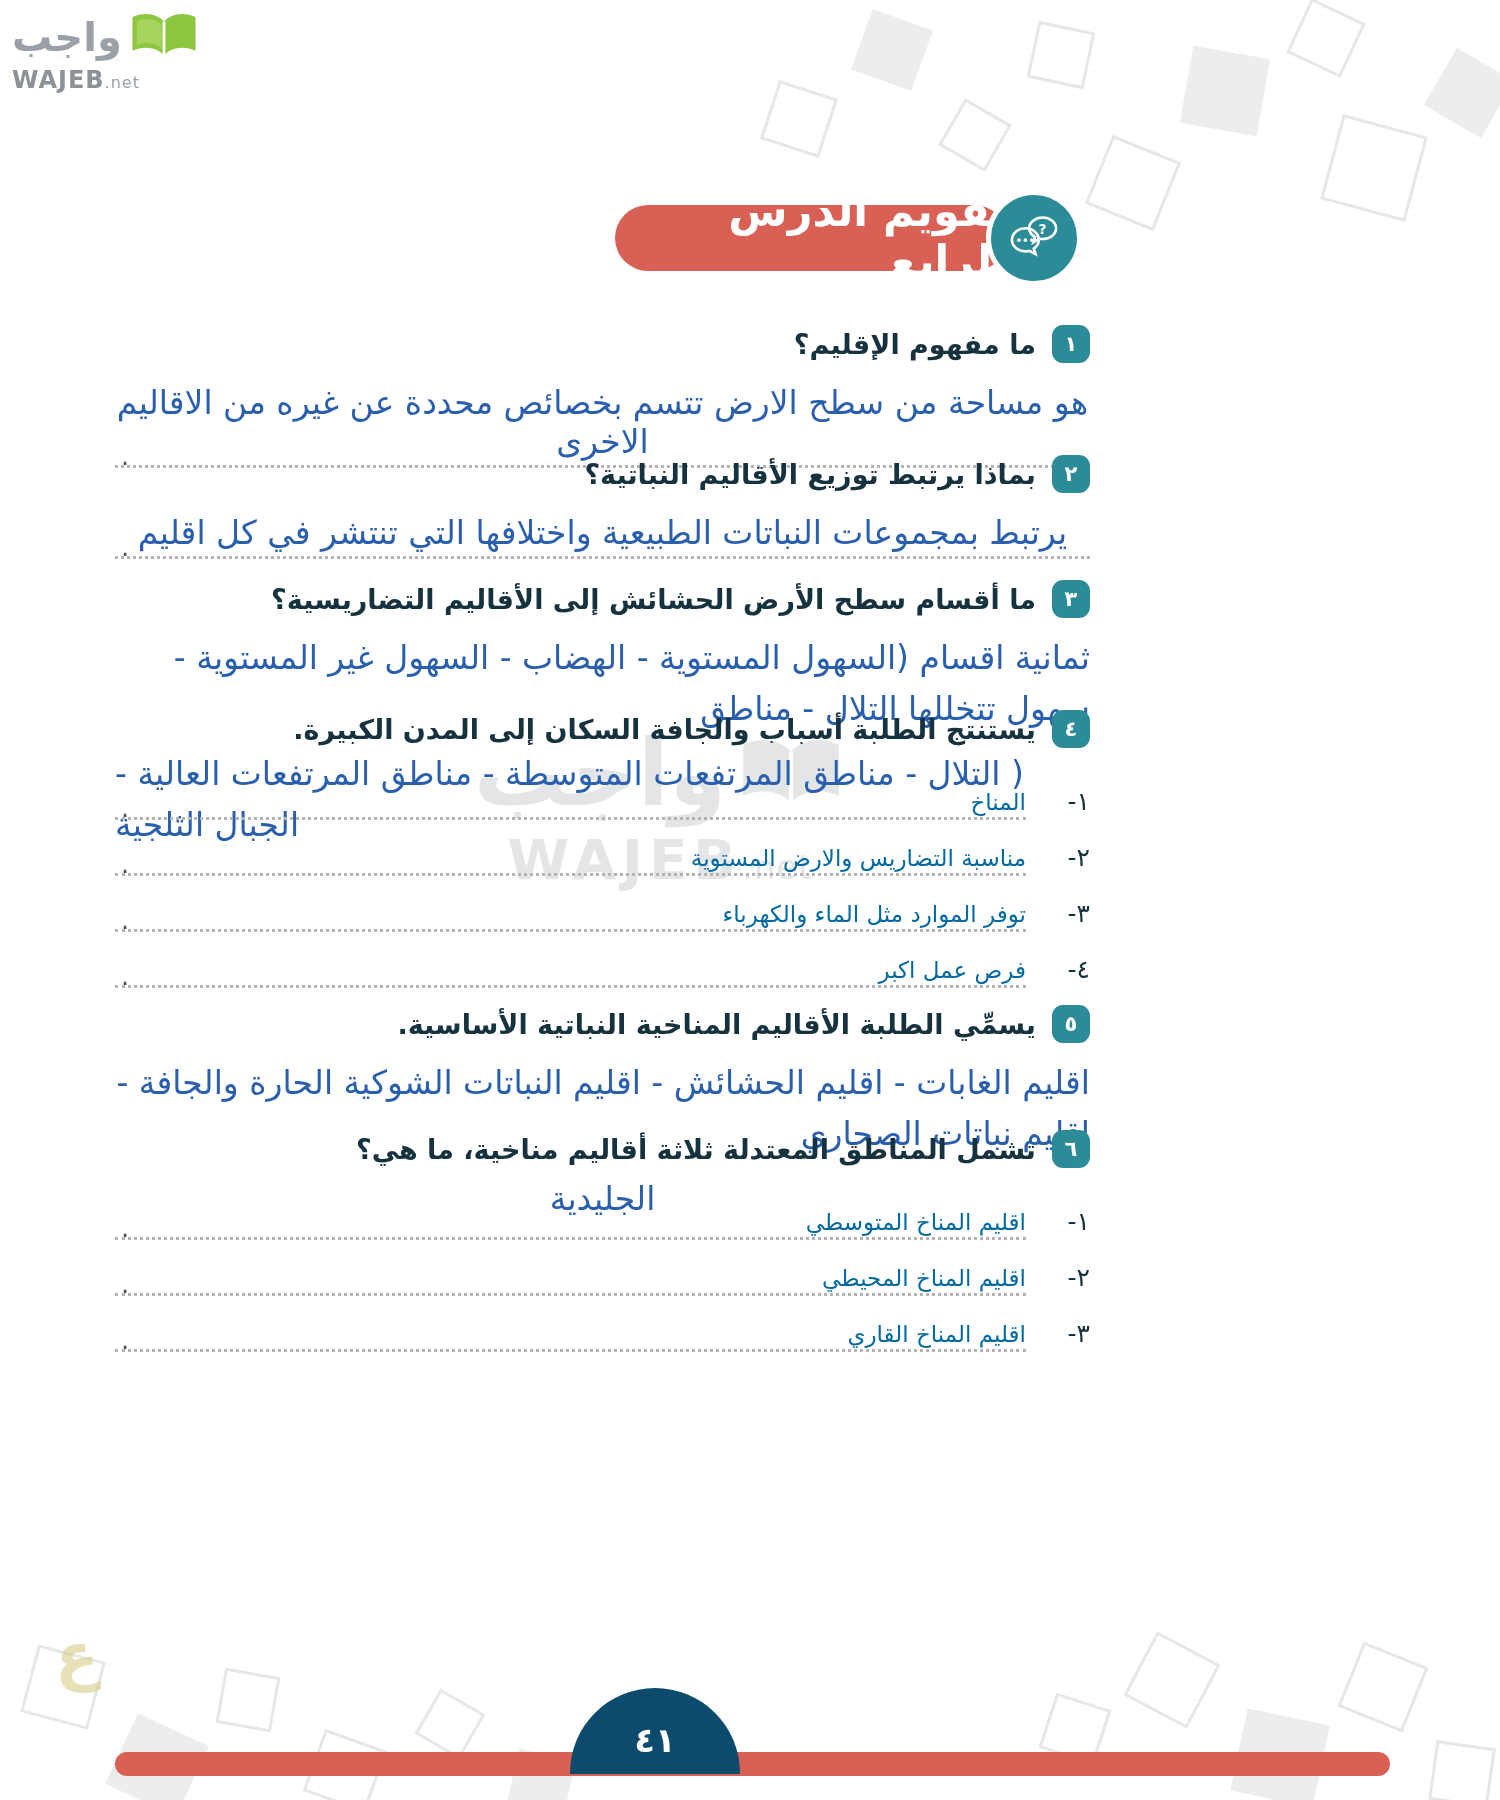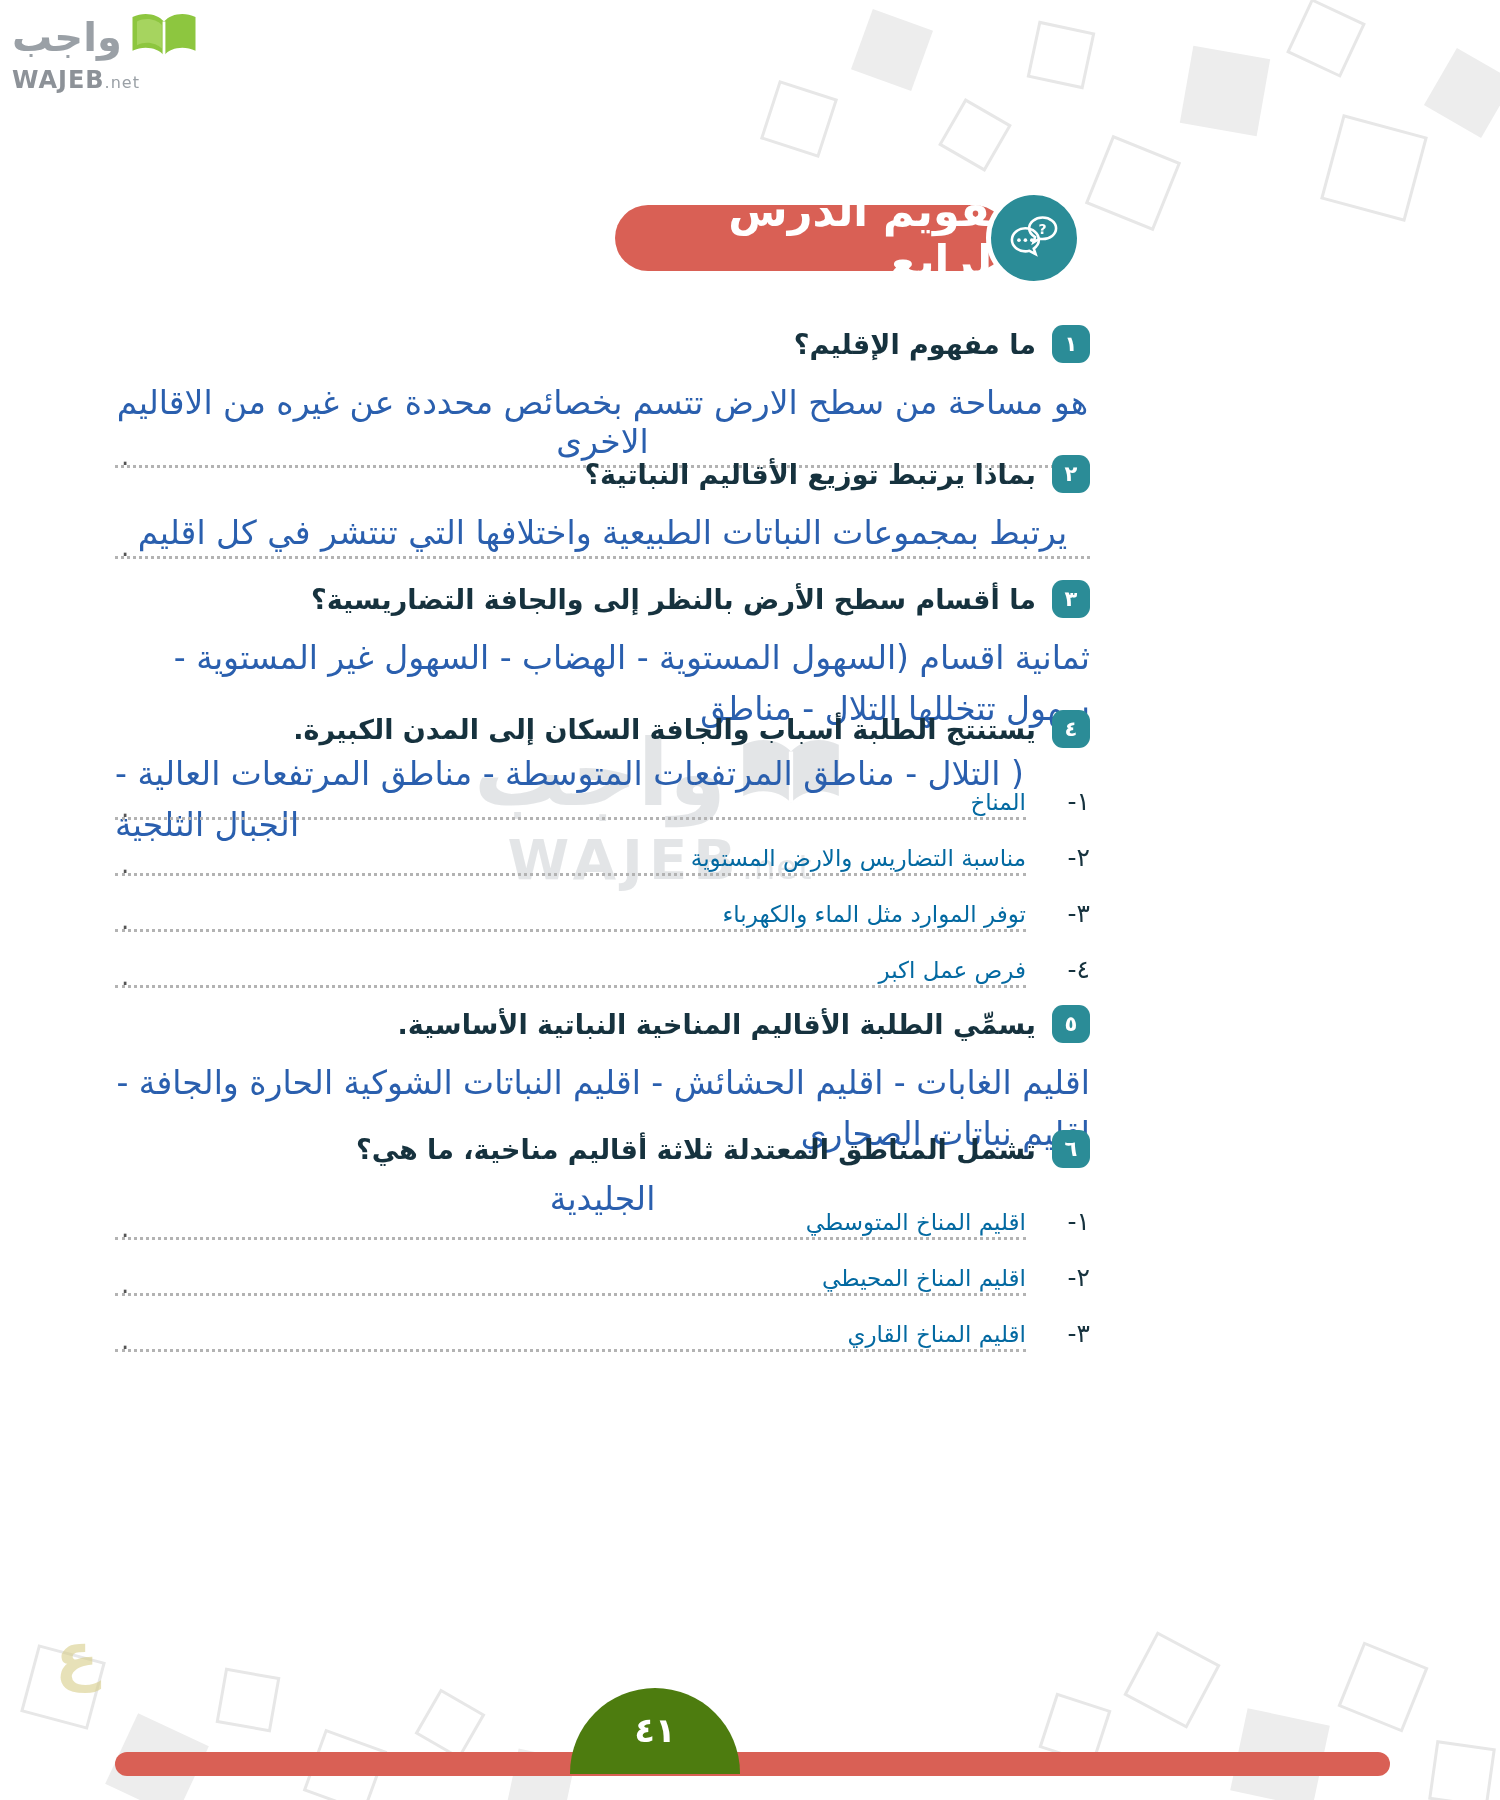--- a/index.html
+++ b/index.html
@@ -89,23 +89,23 @@
     content:"."; position:absolute; left:6px; bottom:-6px; color:#555; font-size:26px;
   }
 
   
   .footer-bar {
     position:absolute; left:115px; width:1275px; top:1752px; height:24px;
     background:#d96055; border-radius:12px; z-index:2;
   }
   .page-tab {
     position:absolute; left:570px; top:1688px; width:170px; height:86px;
-    background:#4d7c0f; border-radius:85px 85px 0 0; z-index:3;
+    background:#0c4a6e; border-radius:85px 85px 0 0; z-index:3;
     display:flex; align-items:flex-end; justify-content:center;
-    color:#ffffff; font-size:34px; font-weight:bold; padding-bottom:24px;
+    color:#ffffff; font-size:34px; font-weight:bold; padding-bottom:14px;
   }
 
   .corner-mark {
     position:absolute; left:55px; top:1618px; font-size:64px;
     color:#d8ce8a; opacity:0.6; z-index:1; font-weight:bold;
   }
 </style>
 </head>
 <body>
 
@@ -187,21 +187,21 @@
   <div class="q-header">
     <span class="q-badge">٢</span>
     <span class="q-text">بماذا يرتبط توزيع الأقاليم النباتية؟</span>
   </div>
   <div class="ans ans-line">يرتبط بمجموعات النباتات الطبيعية واختلافها التي تنتشر في كل اقليم</div>
 </div>
 
 <div class="q" style="top:580px;">
   <div class="q-header">
     <span class="q-badge">٣</span>
-    <span class="q-text">ما أقسام سطح الأرض بالنظر إلى والجافة التضاريسية؟</span>
+    <span class="q-text">ما أقسام سطح الأرض الحشائش إلى الأقاليم التضاريسية؟</span>
   </div>
   <div class="ans ans-plain">ثمانية اقسام (السهول المستوية - الهضاب - السهول غير المستوية - سهول تتخللها التلال - مناطق</div>
   <div class="ans ans-plain center">( التلال - مناطق المرتفعات المتوسطة - مناطق المرتفعات العالية - الجبال الثلجية</div>
 </div>
 
 <div class="q" style="top:710px;">
   <div class="q-header">
     <span class="q-badge">٤</span>
     <span class="q-text">يستنتج الطلبة أسباب والجافة السكان إلى المدن الكبيرة.</span>
   </div>

